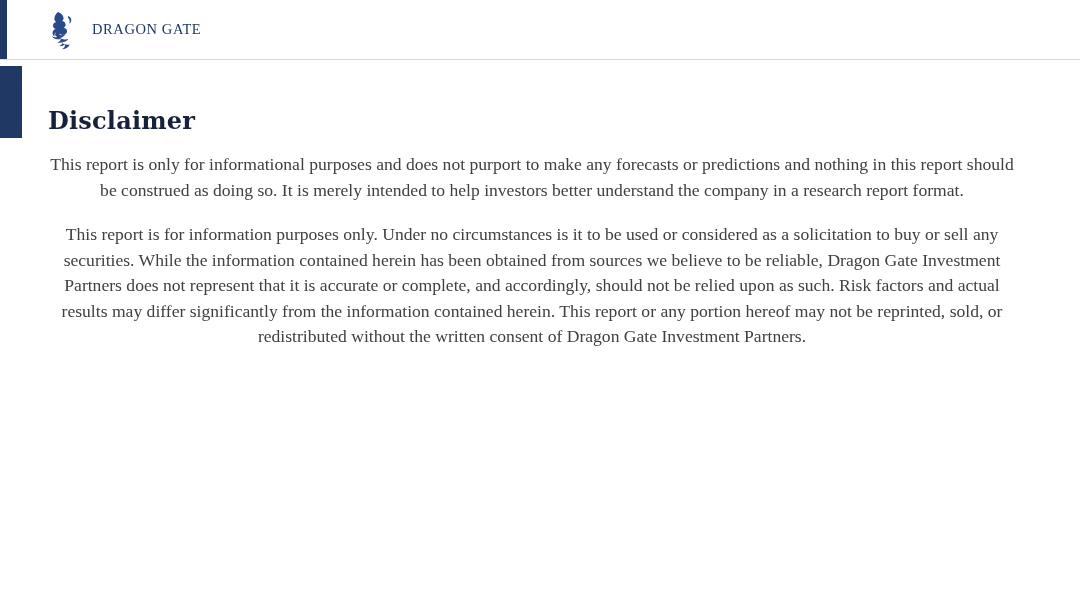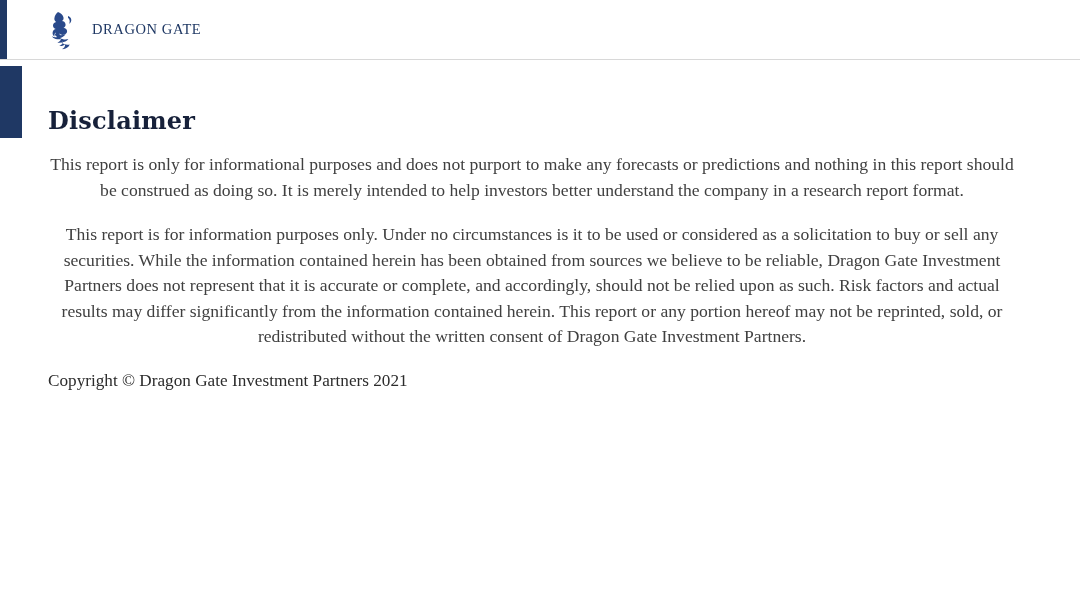--- a/index.html
+++ b/index.html
@@ -118,14 +118,13 @@
   <div class="brand-text">
     <div class="brand-line">DRAGON GATE</div>
   </div>
 </div>
 
 <h1 class="page-title">Disclaimer</h1>
 
 <div class="content">
   <p class="para">This report is only for informational purposes and does not purport to make any forecasts or predictions and nothing in this report should be construed as doing so. It is merely intended to help investors better understand the company in a research report format.</p>
   <p class="para">This report is for information purposes only. Under no circumstances is it to be used or considered as a solicitation to buy or sell any securities. While the information contained herein has been obtained from sources we believe to be reliable, Dragon Gate Investment Partners does not represent that it is accurate or complete, and accordingly, should not be relied upon as such. Risk factors and actual results may differ significantly from the information contained herein. This report or any portion hereof may not be reprinted, sold, or redistributed without the written consent of Dragon Gate Investment Partners.</p>
-  <div class="copyright">Copyright © Dragon Gate Investment Partners 2021</div>
 </div>
 
 </body></html>

